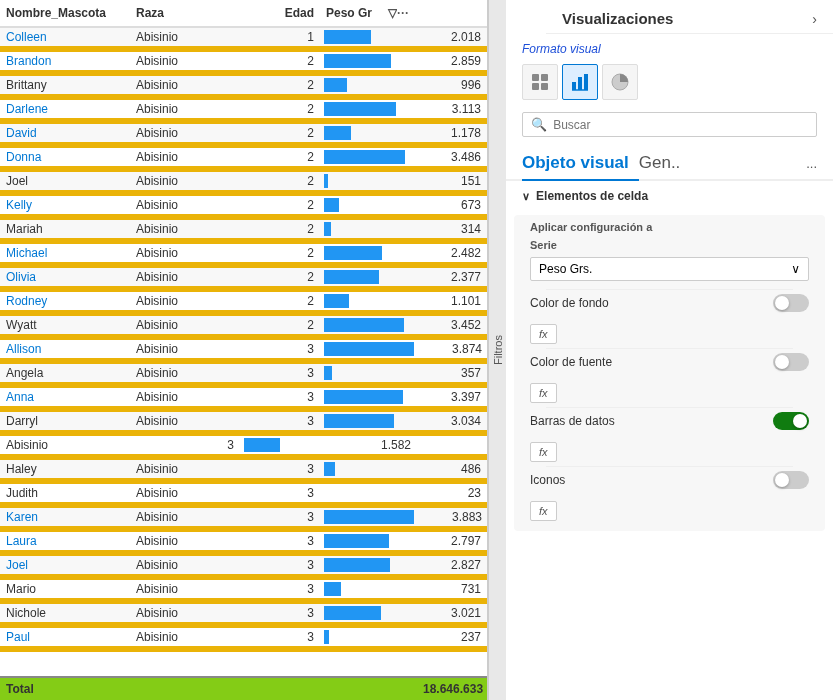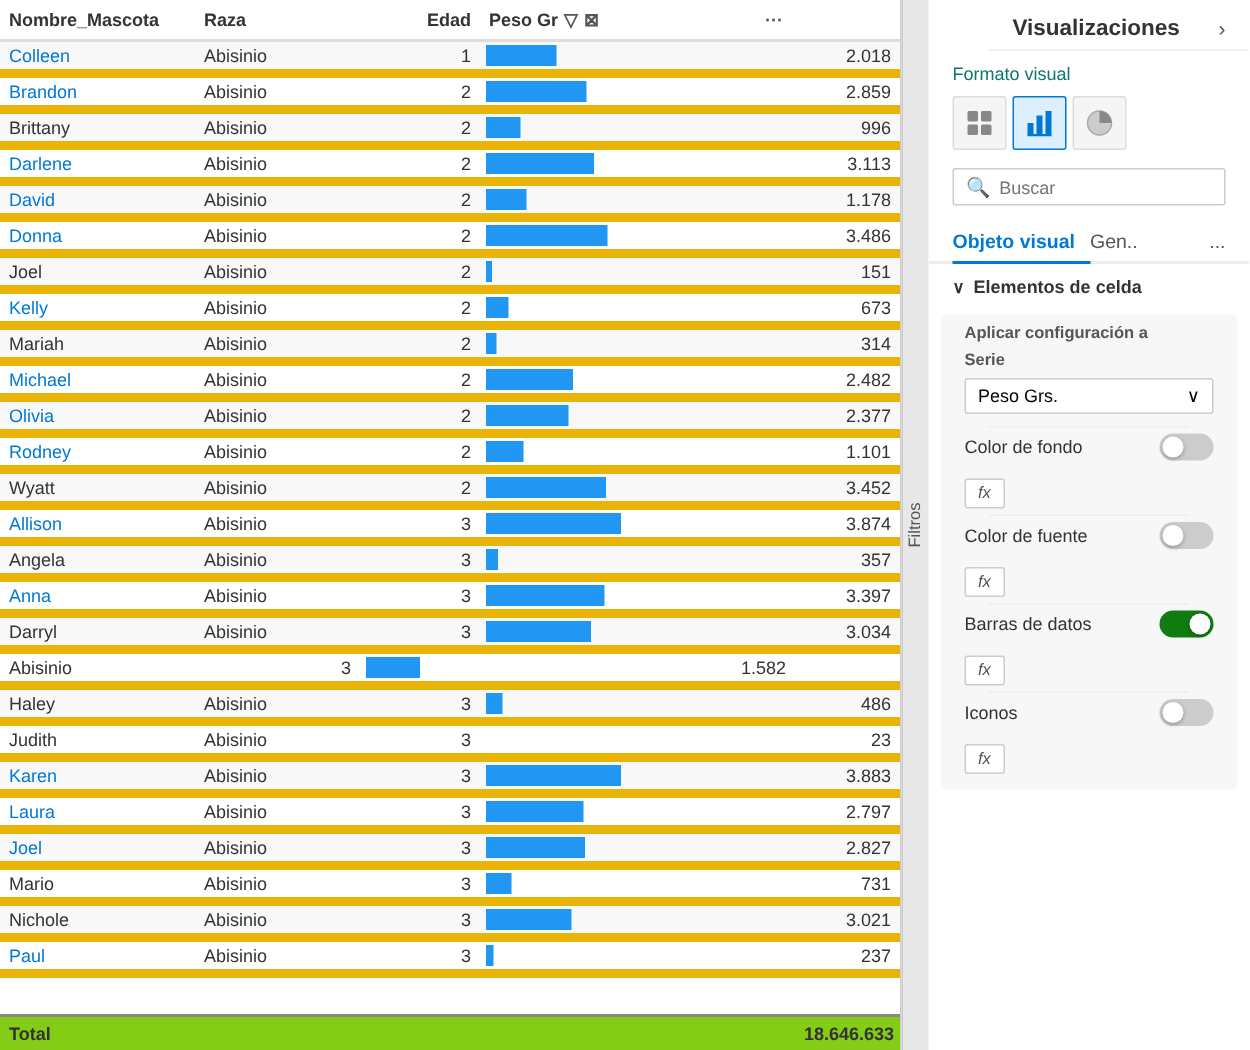--- a/index.html
+++ b/index.html
@@ -1,20 +1,20 @@
 <!DOCTYPE html>
 <html><head>
   <meta charset="utf-8">
   <style>
     * { box-sizing: border-box; margin: 0; padding: 0; }
     body { font-family: 'Segoe UI', Arial, sans-serif; font-size: 12px; background: #fff; display: flex; width: 833px; height: 700px; overflow: hidden; }
 
     
     .table-panel {
-      width: 601px;
+      width: 488px;
       height: 700px;
       display: flex;
       flex-direction: column;
       border-right: 1px solid #ccc;
       overflow: hidden;
     }
 
     .table-header {
       display: grid;
       grid-template-columns: 130px 110px 80px 1fr 70px 20px;
@@ -142,22 +142,23 @@
     }
 
     .header-arrow {
       font-size: 14px;
       color: #555;
       cursor: pointer;
     }
 
     .format-visual-label {
       font-size: 12px;
-      color: #0f766e;
+      color: #1d4ed8;
       padding: 8px 16px 4px;
+      font-style: italic;
     }
 
     .icon-row {
       display: flex;
       gap: 4px;
       padding: 4px 16px 8px;
     }
 
     .icon-btn {
       width: 36px;
@@ -199,21 +200,21 @@
 
     .tabs-row {
       display: flex;
       align-items: center;
       border-bottom: 2px solid #eee;
       padding: 0 16px;
       justify-content: space-between;
     }
 
     .tab-item {
-      font-size: 13px;
+      font-size: 17px;
       padding: 6px 10px 6px 0;
       cursor: pointer;
       color: #555;
       border-bottom: 2px solid transparent;
       margin-bottom: -2px;
       text-align: right;
     }
     .tab-item.active {
       color: #0078d4;
       border-bottom: 2px solid #0078d4;
@@ -326,21 +327,21 @@
   </style>
 </head>
 <body>
 
 <div class="table-panel">
 
   <div class="table-header">
     <div class="col-header">Nombre_Mascota</div>
     <div class="col-header">Raza</div>
     <div class="col-header right">Edad</div>
-    <div class="col-header" style="display:flex;align-items:flex-end;gap:4px;">
+    <div class="col-header" style="display:flex;align-items:flex-end;gap:16px;">
       <span>Peso Gr</span>
       <span style="font-size:12px;color:#555;cursor:pointer;">▽</span>
       <span style="font-size:12px;color:#555;cursor:pointer;">⊠</span>
     </div>
     <div class="header-icons">
       <span style="cursor:pointer;color:#555;">···</span>
     </div>
   </div>
 
   <div class="table-body" id="table-body">

